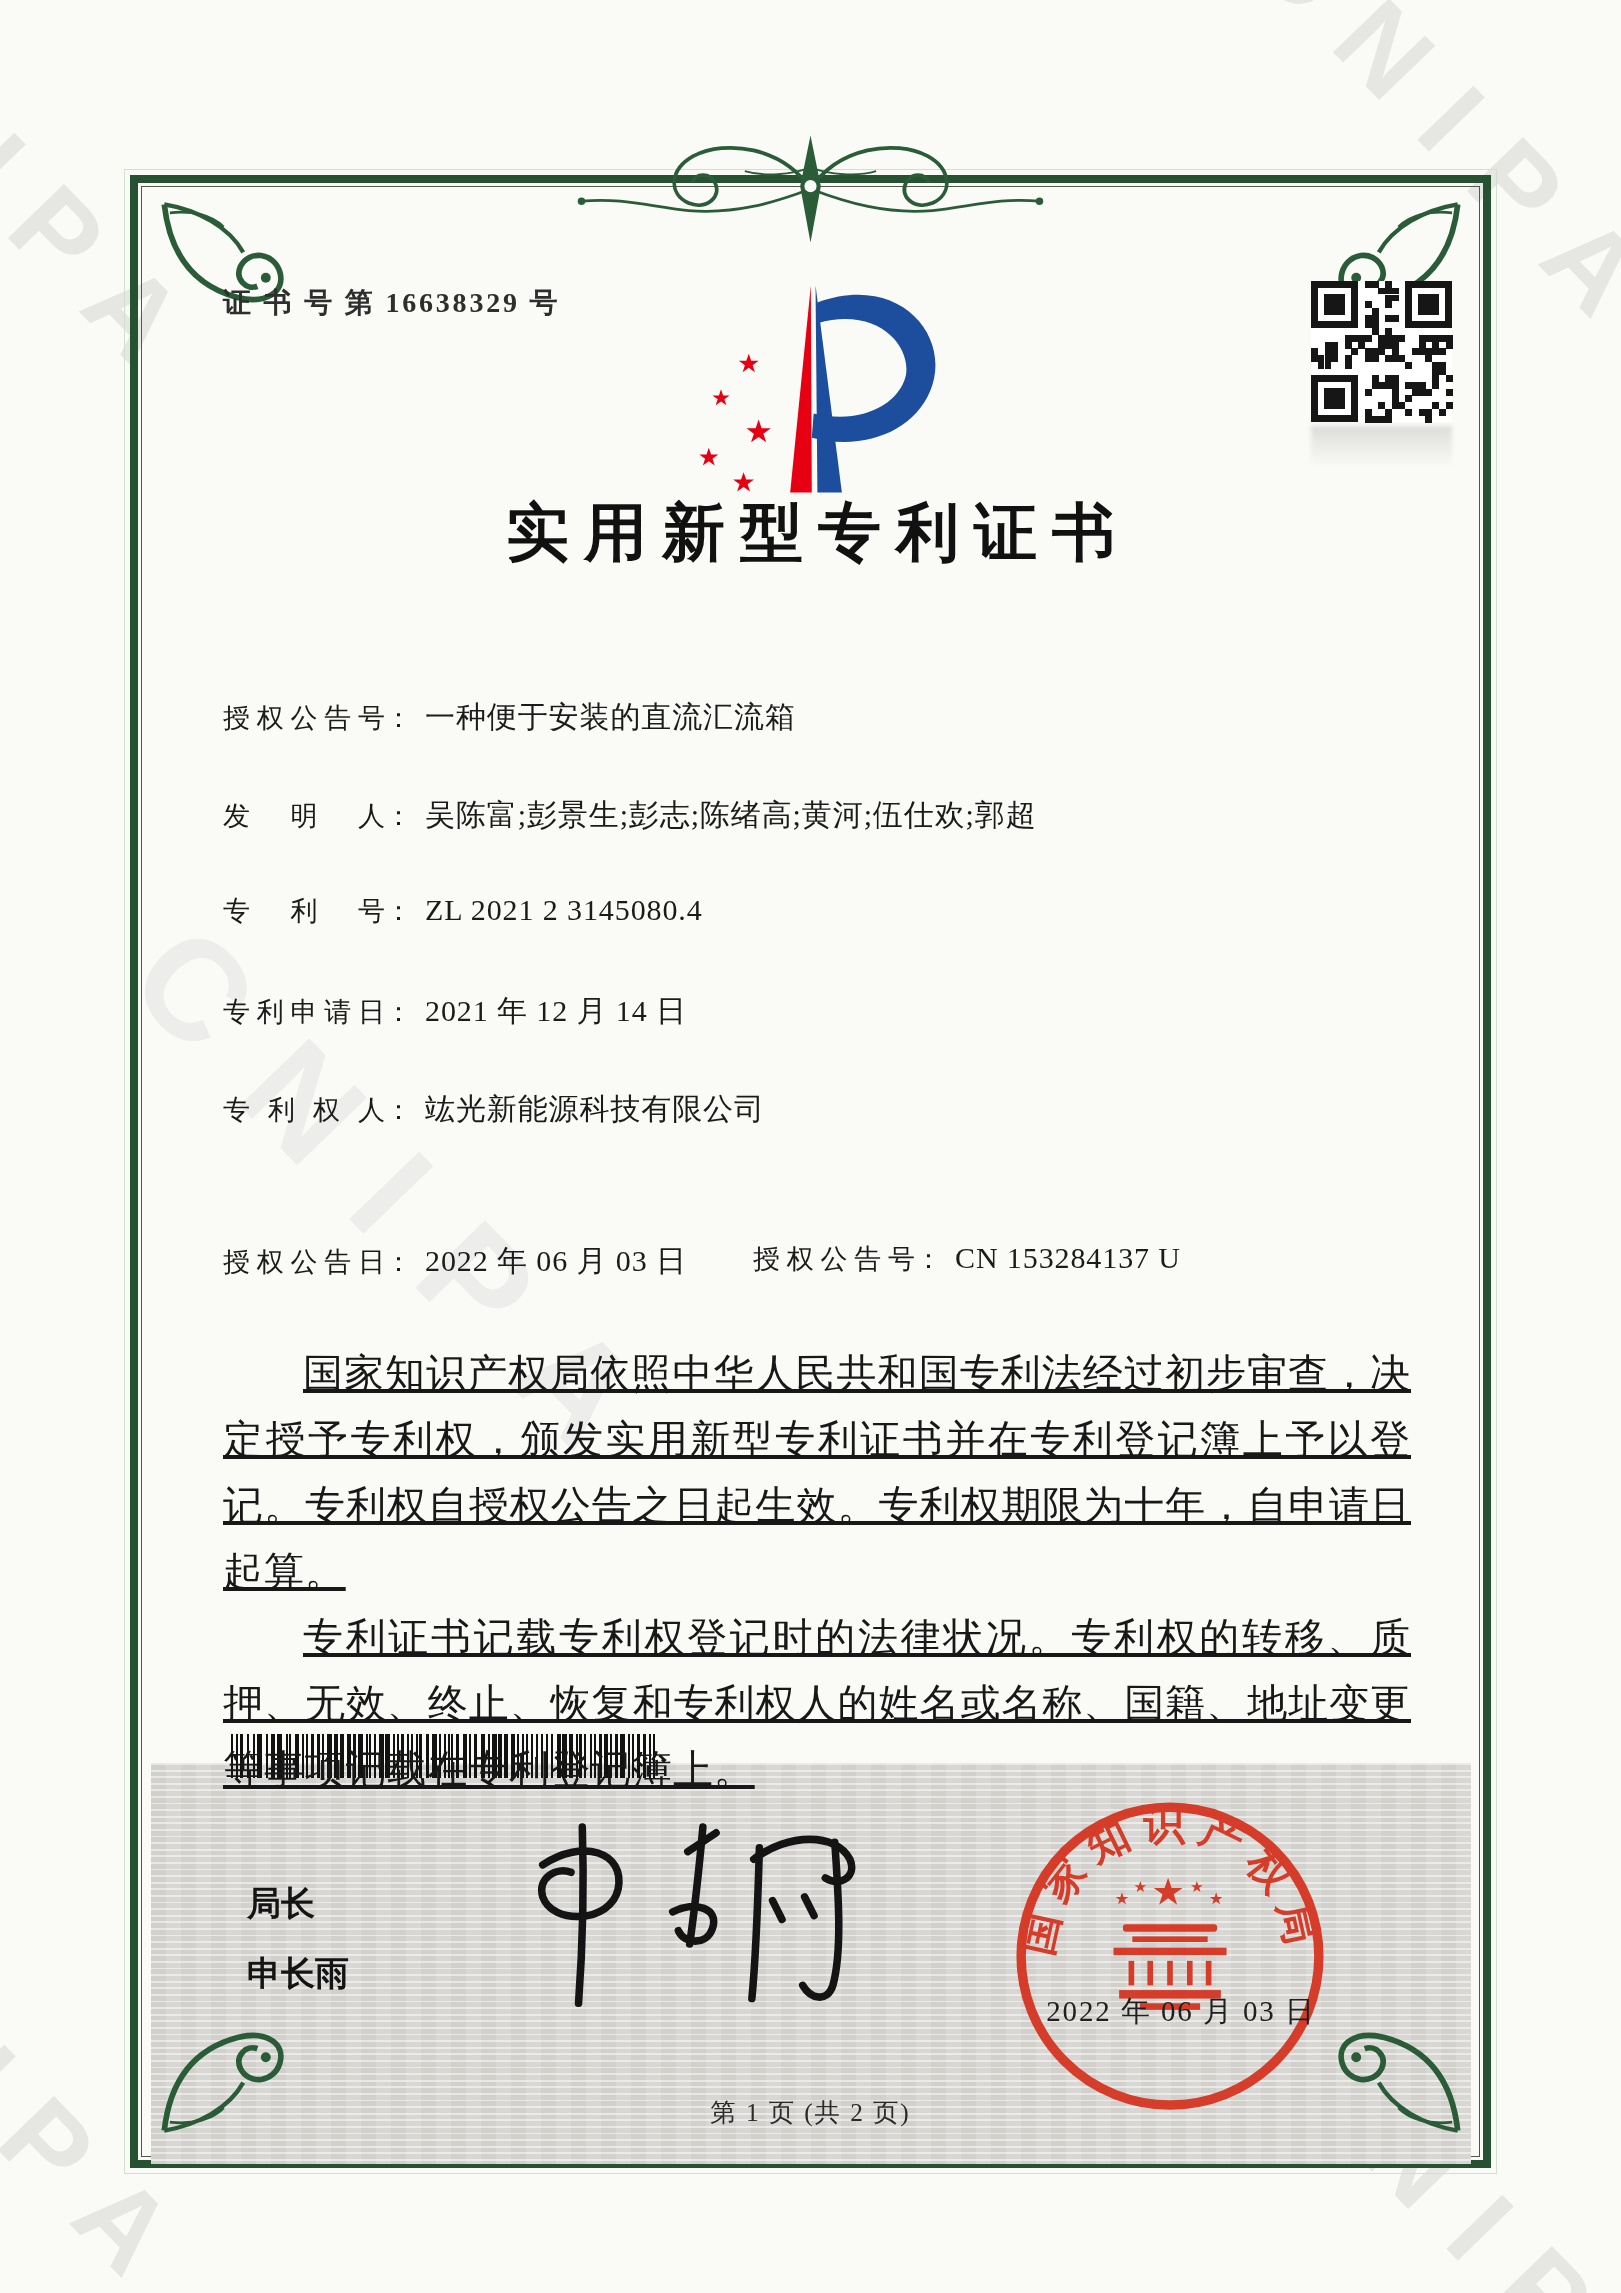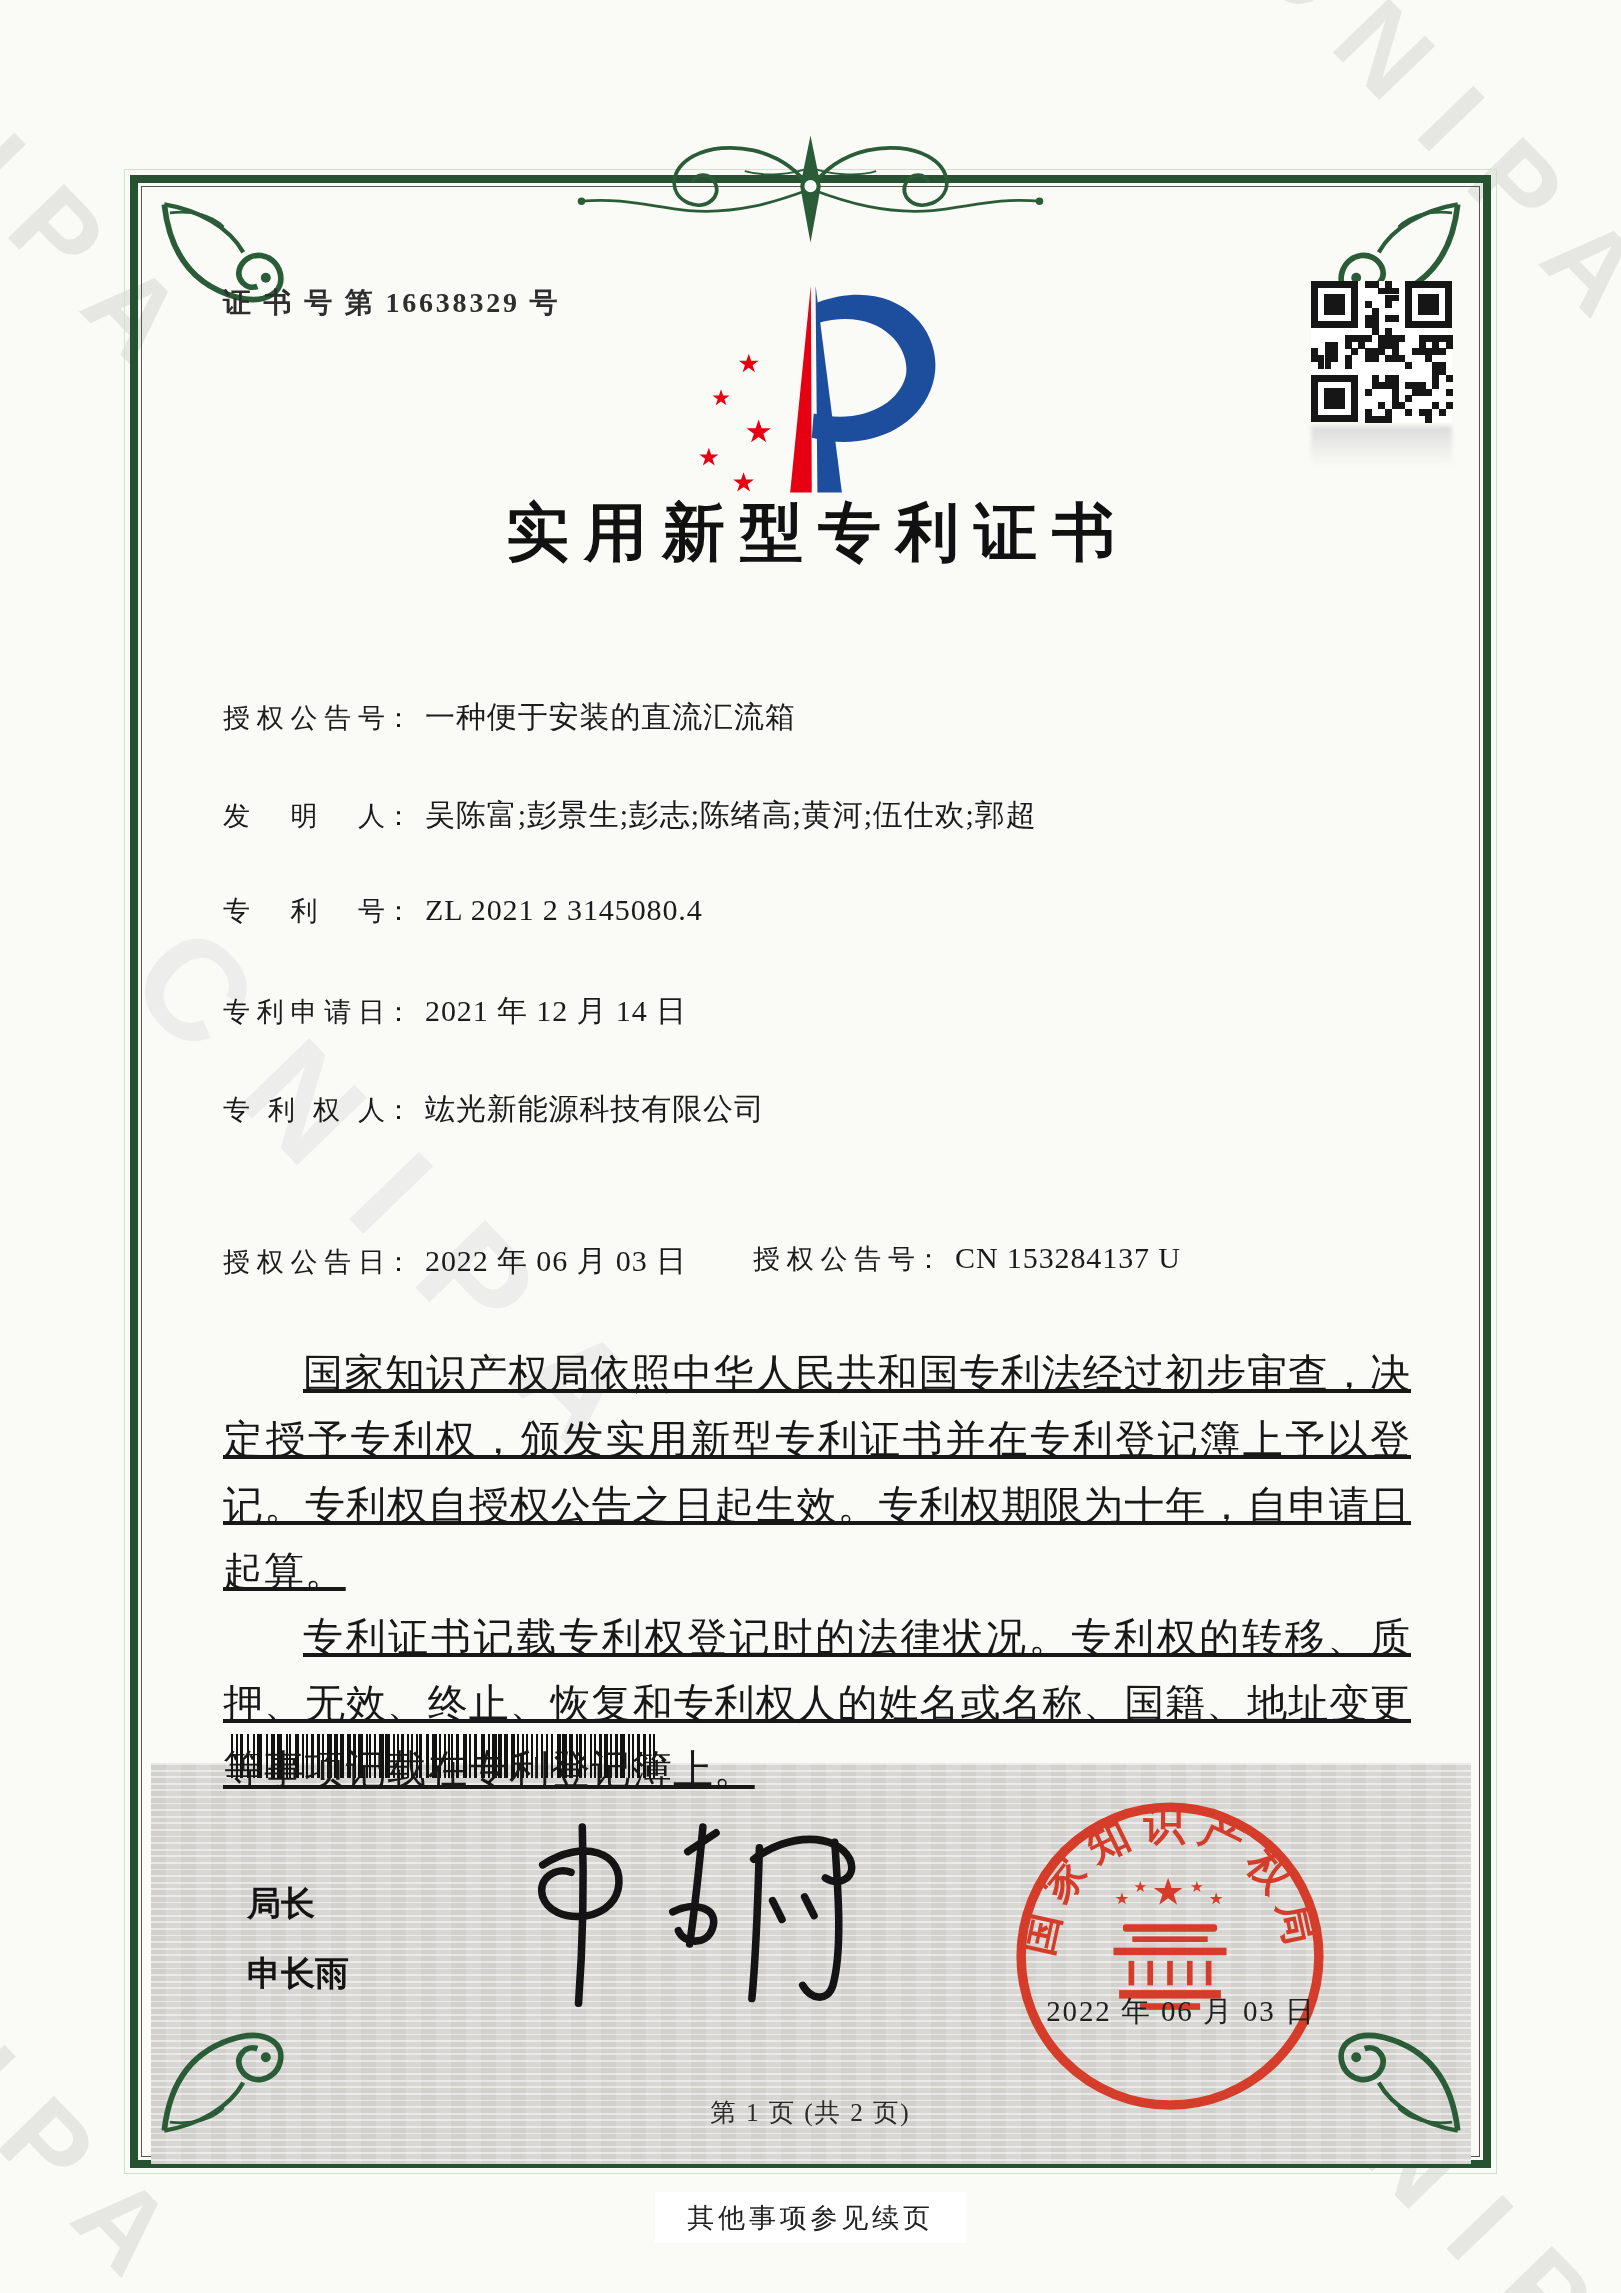--- a/index.html
+++ b/index.html
@@ -401,18 +401,15 @@
         <rect x="208" y="177" width="6" height="26"></rect>
         <rect x="228" y="177" width="6" height="26"></rect>
         <rect x="136" y="208" width="108" height="9"></rect>
         <rect x="158" y="222" width="64" height="7"></rect>
       </g>
     </g>
   </svg>
   <div class="sealdate">2022 年 06 月 03 日</div>
 
   <div class="pageinfo">第 1 页 (共 2 页)</div>
-  <div class="footerwrap">
-    <span class="footernote">其他事项参见续页</span>
-  </div>
 
 </div>
 
 
 </body></html>

